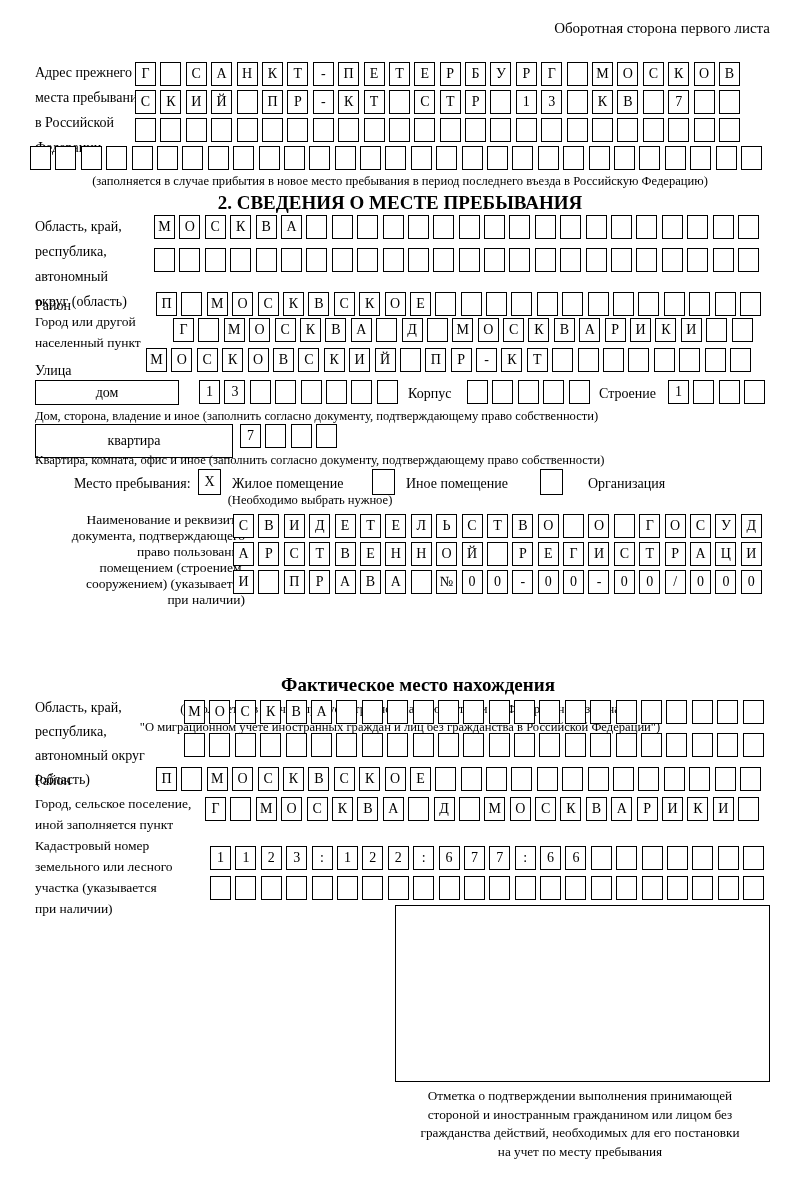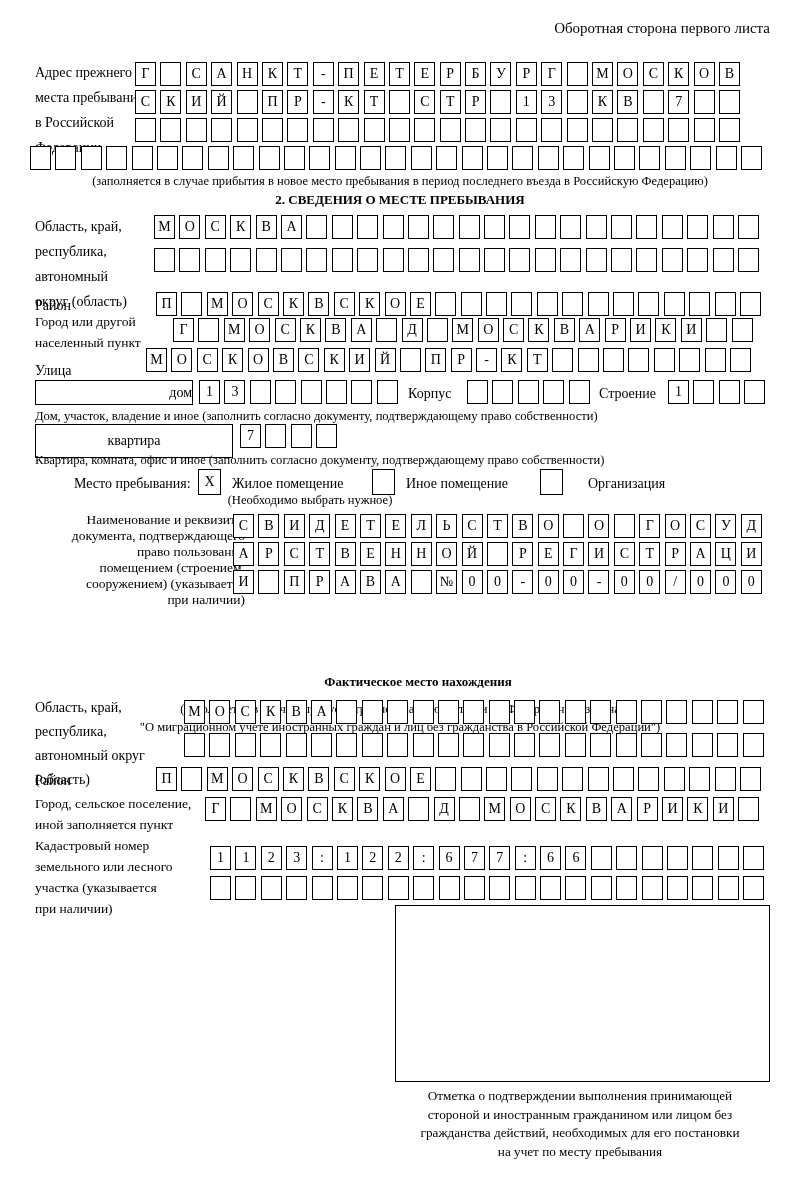--- a/index.html
+++ b/index.html
@@ -17,21 +17,21 @@
     font-size:14px;background:#fff;
   }
   .ckcell{
     box-sizing:border-box;display:inline-flex;width:23px;height:26px;border:1.6px solid #000;
     align-items:center;justify-content:center;font-size:14px;background:#fff;
   }
   .labelbox{
     box-sizing:border-box;border:1.6px solid #000;display:flex;align-items:center;justify-content:center;
     font-size:14px;background:#fff;
   }
-  .heading{width:800px;text-align:center;font-weight:bold;font-size:13px;}
+  .heading{width:800px;text-align:center;font-weight:bold;font-size:19px;}
   .caption{font-size:12.6px;}
   .caption-center{width:800px;text-align:center;font-size:12.6px;white-space:pre-line;line-height:18px;}
   .topnote{font-size:15px;}
   .bigbox{box-sizing:border-box;border:1.8px solid #000;background:#fff;}
   .footnote{text-align:center;font-size:13.2px;line-height:18.5px;white-space:pre-line;}
 </style>
 </head>
 <body>
 
 <div id="form-page">
@@ -289,21 +289,21 @@
       <span class="cell"></span>
       <span class="cell"></span>
       <span class="cell"></span>
       <span class="cell"></span>
       <span class="cell"></span>
       <span class="cell"></span>
       <span class="cell"></span>
       <span class="cell"></span>
     </div>
 
-  <div class="abs labelbox" style="left:35px;top:380px;width:158px;height:25px;justify-content:flex-end;">
+  <div class="abs labelbox" style="left:35px;top:380px;width:144px;height:25px;">
       <span>дом</span>
     </div>
   <div class="cellrow" style="left:199px;top:380px;">
       <span class="cell">1</span>
       <span class="cell">3</span>
       <span class="cell"></span>
       <span class="cell"></span>
       <span class="cell"></span>
       <span class="cell"></span>
       <span class="cell"></span>
@@ -317,21 +317,21 @@
       <span class="cell"></span>
       <span class="cell"></span>
     </div>
   <div class="abs lbl" style="left:599px;top:381px;">Строение</div>
   <div class="cellrow" style="left:668px;top:380px;">
       <span class="cell">1</span>
       <span class="cell"></span>
       <span class="cell"></span>
       <span class="cell"></span>
     </div>
-  <div class="abs caption" style="left:35px;top:409px;">Дом, участок, владение и иное (заполнить согласно документу, подтверждающему право собственности)</div>
+  <div class="abs caption" style="left:35px;top:409px;">Дом, сторона, владение и иное (заполнить согласно документу, подтверждающему право собственности)</div>
 
   <div class="abs labelbox" style="left:35px;top:424px;width:198px;height:34px;">
       <span>квартира</span>
     </div>
   <div class="cellrow" style="left:240px;top:424px;">
       <span class="cell">7</span>
       <span class="cell"></span>
       <span class="cell"></span>
       <span class="cell"></span>
     </div>

